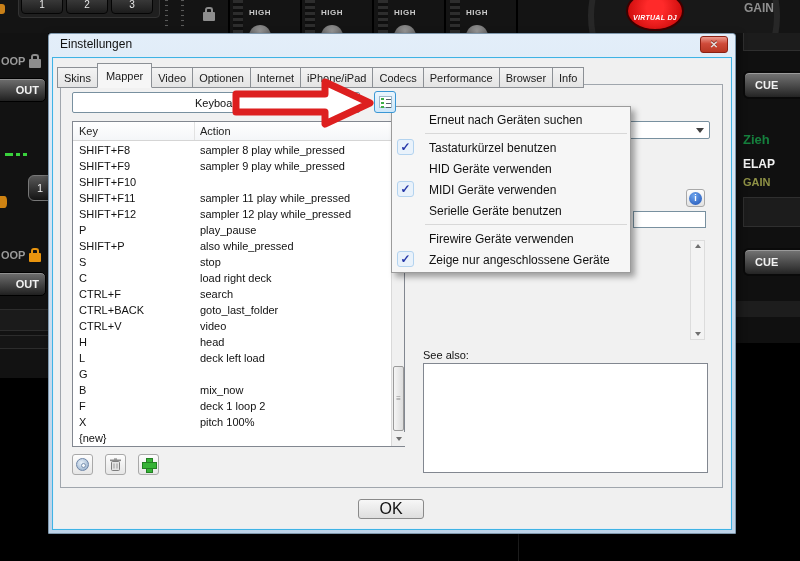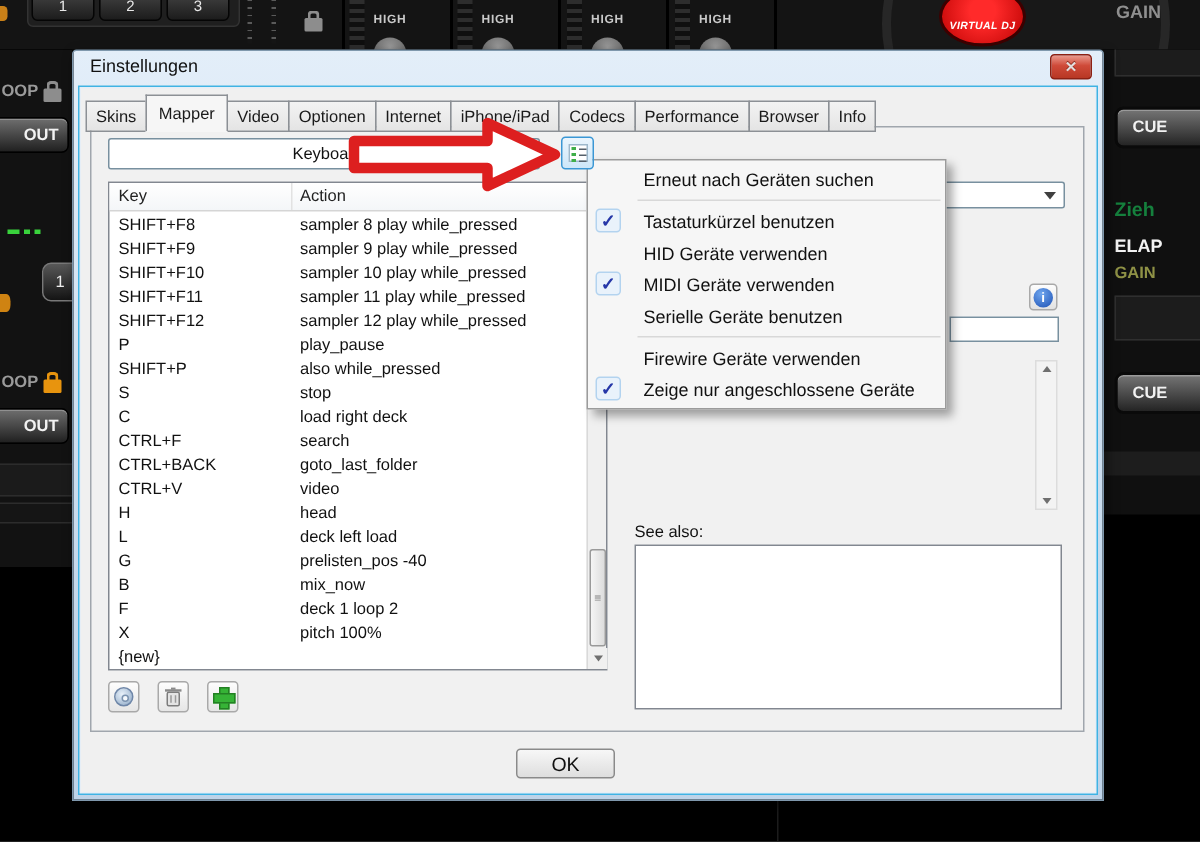--- a/index.html
+++ b/index.html
@@ -112,22 +112,22 @@
            background:linear-gradient(#fdfdfd,#e2e2e2);display:flex;align-items:center;justify-content:center;}
   .infoic{width:13px;height:13px;border-radius:50%;background:radial-gradient(circle at 40% 30%,#6fa6ee,#1c50b4);
           color:#fff;font-size:9px;font-weight:bold;display:flex;align-items:center;justify-content:center;}
   .txtinput{position:absolute;left:633px;top:211px;width:73px;height:17px;background:#fff;border:1px solid #78909f;z-index:13;}
   .rscroll{position:absolute;left:690px;top:240px;width:15px;height:100px;background:#f3f3f3;border:1px solid #dcdcdc;z-index:13;}
   .rscroll .top{position:absolute;top:3px;left:0;width:13px;display:flex;justify-content:center;}
   .rscroll .bot{position:absolute;bottom:3px;left:0;width:13px;display:flex;justify-content:center;}
   .seealso{position:absolute;left:423px;top:349px;font-size:11px;color:#111;z-index:13;}
   .seealso-box{position:absolute;left:423px;top:363px;width:285px;height:110px;background:#fff;border:1px solid #828790;z-index:13;}
 
-  .okbtn{position:absolute;left:344px;top:499px;width:66px;height:20px;z-index:13;border:1px solid #8a8a8a;border-radius:3px;
-         background:linear-gradient(#f7f7f7,#dedede);font-size:13px;color:#111;display:flex;align-items:center;justify-content:center;}
+  .okbtn{position:absolute;left:358px;top:499px;width:66px;height:20px;z-index:13;border:1px solid #8a8a8a;border-radius:3px;
+         background:linear-gradient(#f7f7f7,#dedede);font-size:16px;color:#111;display:flex;align-items:center;justify-content:center;}
 
   
   .menu{position:absolute;left:391px;top:106px;width:240px;background:#f6f6f6;border:1px solid #9b9b9b;z-index:40;
         box-shadow:4px 4px 6px rgba(0,0,0,.35);padding:2px 0;}
   .menu-item{position:relative;height:21px;display:flex;align-items:center;padding-left:37px;font-size:12px;color:#111;white-space:nowrap;}
   .menu-check{position:absolute;left:5px;top:2px;width:17px;height:16px;background:#e9f2fb;border:1px solid #b3d3ef;border-radius:3px;
               color:#2637a8;font-weight:bold;font-size:12px;line-height:15px;text-align:center;}
   .menu-sep{height:1px;background:#d8d8d8;margin:3px 3px 3px 33px;}
 
   
@@ -264,21 +264,20 @@
           <span class="c2">sampler 8 play while_pressed</span>
         </div>
 
         <div class="lb-row">
           <span class="c1">SHIFT+F9</span>
           <span class="c2">sampler 9 play while_pressed</span>
         </div>
 
         <div class="lb-row">
           <span class="c1">SHIFT+F10</span>
-          <span class="c2">sampler 10 play while_pressed</span>
         </div>
 
         <div class="lb-row">
           <span class="c1">SHIFT+F11</span>
           <span class="c2">sampler 11 play while_pressed</span>
         </div>
 
         <div class="lb-row">
           <span class="c1">SHIFT+F12</span>
           <span class="c2">sampler 12 play while_pressed</span>
@@ -324,21 +323,20 @@
           <span class="c2">head</span>
         </div>
 
         <div class="lb-row">
           <span class="c1">L</span>
           <span class="c2">deck left load</span>
         </div>
 
         <div class="lb-row">
           <span class="c1">G</span>
-          <span class="c2">prelisten_pos -40</span>
         </div>
 
         <div class="lb-row">
           <span class="c1">B</span>
           <span class="c2">mix_now</span>
         </div>
 
         <div class="lb-row">
           <span class="c1">F</span>
           <span class="c2">deck 1 loop 2</span>

